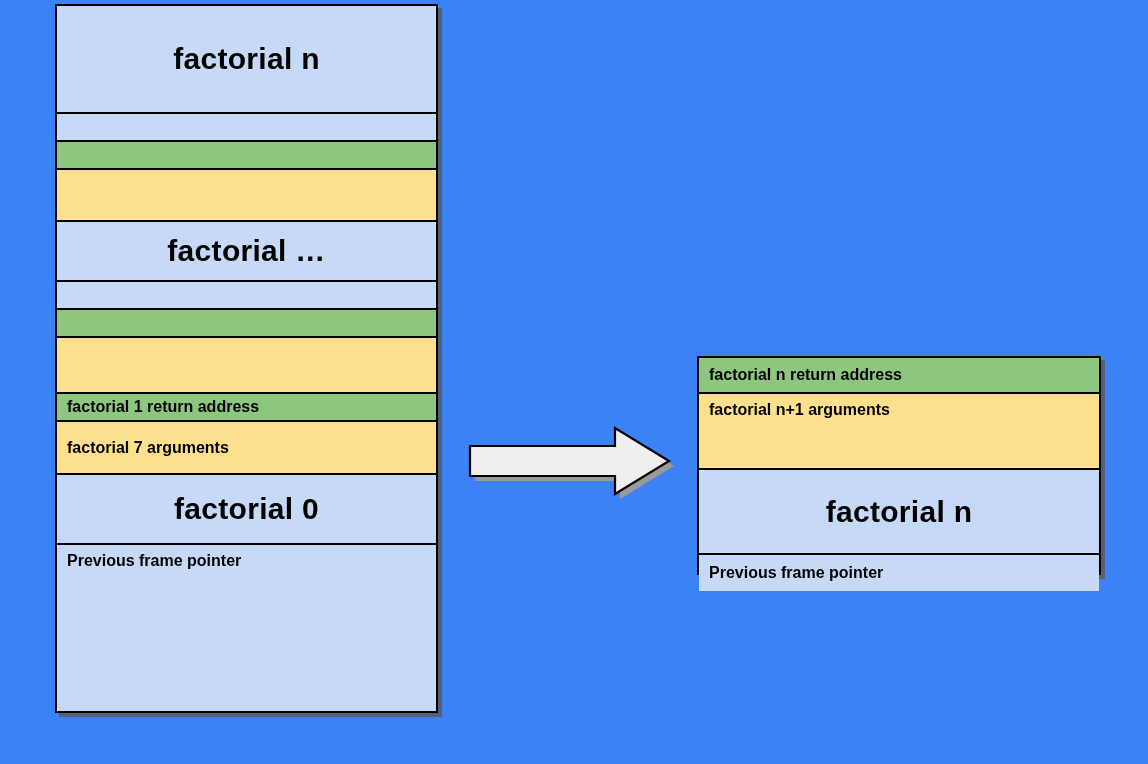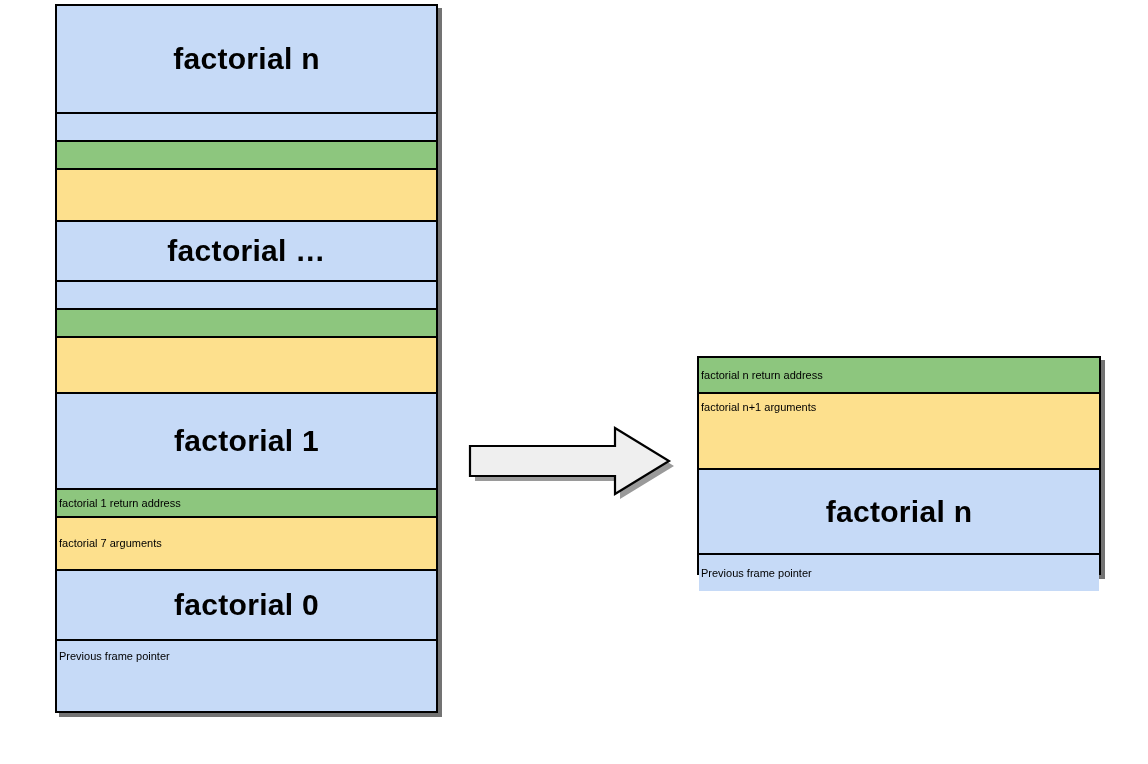--- a/index.html
+++ b/index.html
@@ -4,21 +4,21 @@
 <style>
   html, body {
     margin: 0;
     padding: 0;
     background: #000000;
   }
   #canvas {
     position: relative;
     width: 1148px;
     height: 764px;
-    background: #ffffff;
+    background: #3b82f6;
     overflow: hidden;
     font-family: "Liberation Sans", sans-serif;
   }
 
   
   #stack-left {
     position: absolute;
     left: 55px;
     top: 4px;
     width: 383px;
@@ -71,24 +71,24 @@
     letter-spacing: 0.3px;
     line-height: 1;
   }
 
   
   .small-label {
     display: flex;
     align-items: center;
     width: 100%;
     height: 100%;
-    padding-left: 2px;
+    padding-left: 10px;
     box-sizing: border-box;
-    font-size: 11px;
-    font-weight: normal;
+    font-size: 16px;
+    font-weight: bold;
     color: #000000;
     line-height: 1.1;
   }
   .small-label.top {
     align-items: flex-start;
     padding-top: 7px;
   }
 
   
   #flow-arrow {
@@ -123,23 +123,20 @@
       </div>
       <div class="cell c-blue" style="height: 28px;">
         <div class="small-label"></div>
       </div>
       <div class="cell c-green" style="height: 28px;">
         <div class="small-label"></div>
       </div>
       <div class="cell c-yellow" style="height: 56px;">
         <div class="small-label"></div>
       </div>
-      <div class="cell c-blue" style="height: 96px;">
-        <div class="big-label">factorial 1</div>
-      </div>
       <div class="cell c-green" style="height: 28px;">
         <div class="small-label">factorial 1 return address</div>
       </div>
       <div class="cell c-yellow" style="height: 53px;">
         <div class="small-label">factorial 7 arguments</div>
       </div>
       <div class="cell c-blue" style="height: 70px;">
         <div class="big-label">factorial 0</div>
       </div>
       <div class="cell c-blue" style="height: 31px;">

